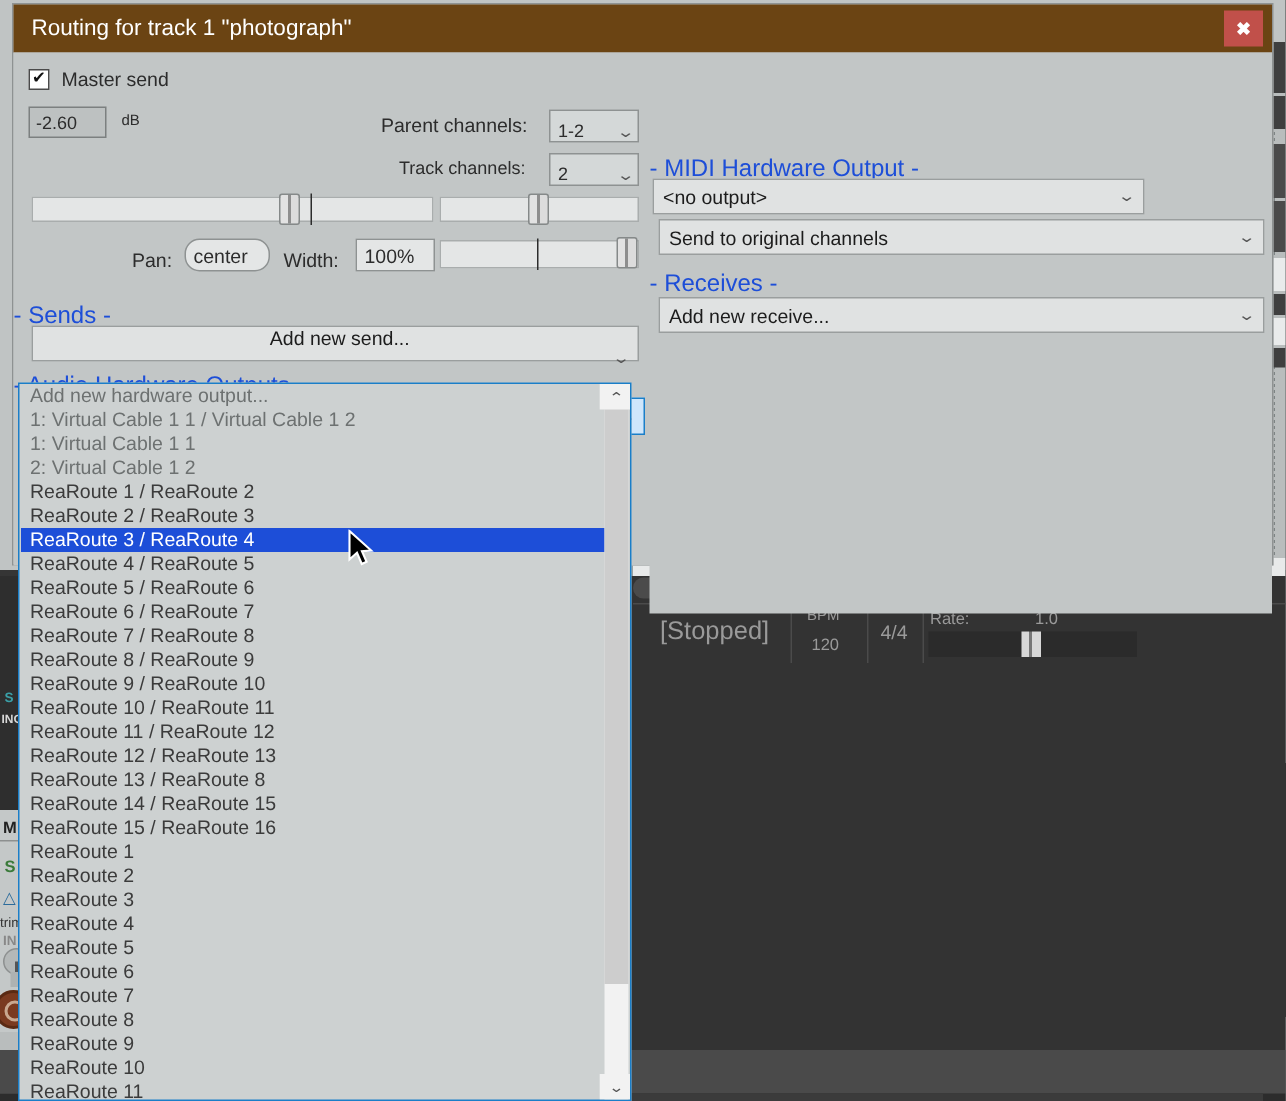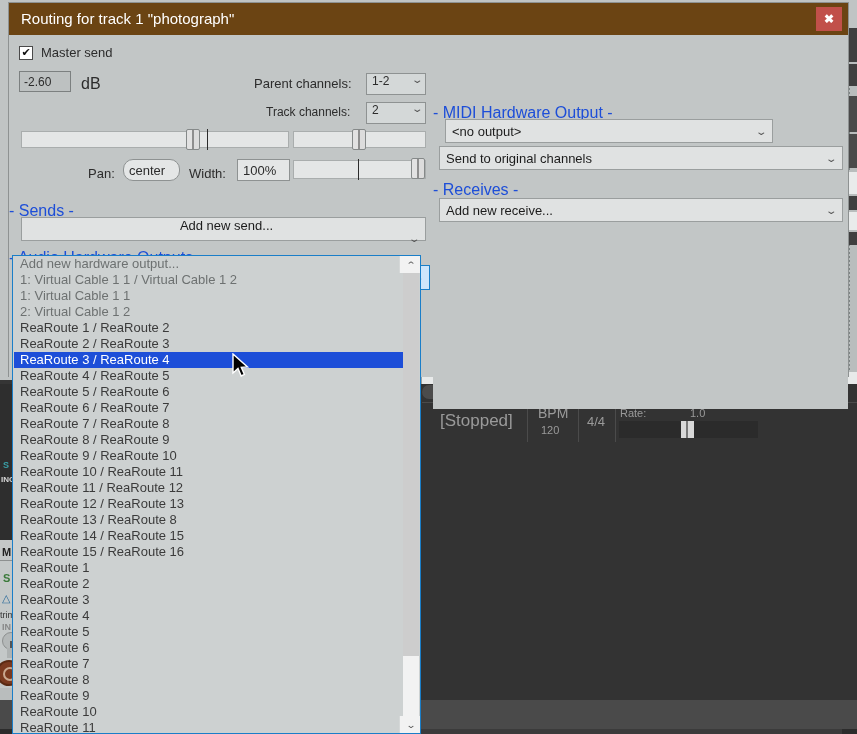--- a/index.html
+++ b/index.html
@@ -53,21 +53,21 @@
   .rt-item{position:absolute;background:#3f3f3f;}
   .rt-wave{position:absolute;background:#4a4a4a;}
   .rt-lite{position:absolute;background:#e9ebeb;}
 
   
   .tr-scroll{position:absolute;left:422px;top:385px;width:205px;height:14px;background:#4b4b4b;border-radius:7px;}
   .tr-scroll-knob{position:absolute;left:618px;top:388px;width:9px;height:9px;border-radius:50%;background:#1f1f1f;}
   .tr-sep{position:absolute;top:402px;width:1px;height:40px;background:#4b4b4b;}
   .tr-line{position:absolute;left:422px;top:402px;width:435px;height:1px;background:#4b4b4b;}
   .tr-stopped{position:absolute;left:440px;top:411px;color:#9a9a9a;font-size:17px;}
-  .tr-bpmlabel{position:absolute;left:538px;top:405px;color:#9a9a9a;font-size:14px;}
+  .tr-bpmlabel{position:absolute;left:538px;top:405px;color:#9a9a9a;font-size:10px;}
   .tr-bpmval{position:absolute;left:541px;top:424px;color:#9a9a9a;font-size:11px;}
   .tr-sig{position:absolute;left:587px;top:414px;color:#9a9a9a;font-size:13px;}
   .tr-ratelabel{position:absolute;left:620px;top:407px;color:#9a9a9a;font-size:11px;}
   .tr-rateval{position:absolute;left:690px;top:407px;color:#9a9a9a;font-size:11px;}
   .tr-rateslider{position:absolute;left:619px;top:421px;width:139px;height:17px;background:#2b2b2b;}
   .tr-ratethumb{position:absolute;left:681px;top:421px;width:13px;height:17px;
                 background:linear-gradient(to right,#d8d8d8 0 5px,#777 5px 7px,#d8d8d8 7px 13px);}
 
   
   #routing-dialog{position:absolute;left:8px;top:2px;width:841px;height:375px;
@@ -83,26 +83,26 @@
   
   .chk-row{position:absolute;left:10px;top:10px;display:flex;align-items:center;}
   .chk{width:14px;height:14px;background:#ffffff;border:1px solid #4a4a4a;
        display:flex;align-items:center;justify-content:center;box-sizing:border-box;cursor:pointer;}
   .chk-mark{font-size:11px;color:#111;line-height:1;}
   .chk-label{margin-left:8px;color:#2c2c2c;font-size:13px;}
 
   .db-field{position:absolute;left:10px;top:36px;width:52px;height:21px;background:#bdc1c1;
             border:1px solid #7c8080;box-sizing:border-box;display:flex;align-items:center;
             padding-left:4px;color:#2c2c2c;font-size:12px;cursor:text;}
-  .db-unit{position:absolute;left:72px;top:40px;color:#2c2c2c;font-size:16px;}
+  .db-unit{position:absolute;left:72px;top:40px;color:#2c2c2c;font-size:10px;}
 
   .lbl-parent{position:absolute;left:245px;top:41px;color:#2c2c2c;font-size:13px;}
   .lbl-track{position:absolute;left:257px;top:70px;color:#2c2c2c;font-size:12px;}
   .small-combo{position:absolute;width:60px;height:22px;background:#d4d8d8;border:1px solid #8e9292;
-     box-sizing:border-box;display:flex;align-items:flex-start;padding-left:5px;color:#2c2c2c;
+     box-sizing:border-box;display:flex;align-items:flex-end;padding-left:5px;color:#2c2c2c;
      font-size:12px;cursor:pointer;}
   .small-combo .cv{flex:1;}
   .chev{font-size:10px;color:#555;margin-right:4px;transform:scaleX(1.5);}
   #parent-combo{left:357px;top:38px;}
   #trackch-combo{left:357px;top:67px;}
 
   .slider-track{position:absolute;background:#e4e6e6;border:1px solid #a9adad;box-sizing:border-box;}
   .slider-thumb{position:absolute;width:14px;height:21px;
      background:linear-gradient(to right,#e2e2e2 0 5px,#8e8e8e 5px 7px,#dcdcdc 7px 14px);
      border:1px solid #858989;box-sizing:border-box;border-radius:2px;cursor:pointer;}
@@ -150,21 +150,21 @@
   .dd-sb{position:absolute;right:1px;top:0;width:16px;height:477px;background:#f2f2f2;}
   .dd-sb-up,.dd-sb-dn{position:absolute;left:0;width:16px;height:17px;background:#f2f2f2;
      display:flex;align-items:center;justify-content:center;color:#555;font-size:9px;cursor:pointer;
      transform:scaleX(1.4);}
   .dd-sb-up{top:0;}
   .dd-sb-dn{bottom:0;}
   .dd-sb-thumb{position:absolute;left:0;top:17px;width:16px;height:383px;background:#cdcdcd;cursor:pointer;}
 
   
   #right-col{position:absolute;left:424px;top:32px;width:415px;height:342px;background:#c2c6c6;}
-  #midi-combo{left:12px;top:52px;width:328px;}
+  #midi-combo{left:2px;top:52px;width:328px;}
   #midich-combo{left:6px;top:79px;width:404px;}
   #recv-combo{left:6px;top:131px;width:404px;}
   .combo-chev{margin-left:auto;margin-right:7px;color:#555;font-size:10px;transform:scaleX(1.5);}
 
   
   #cursor{position:absolute;left:232px;top:353px;width:18px;height:26px;pointer-events:none;}
 </style>
 </head>
 <body>
 

